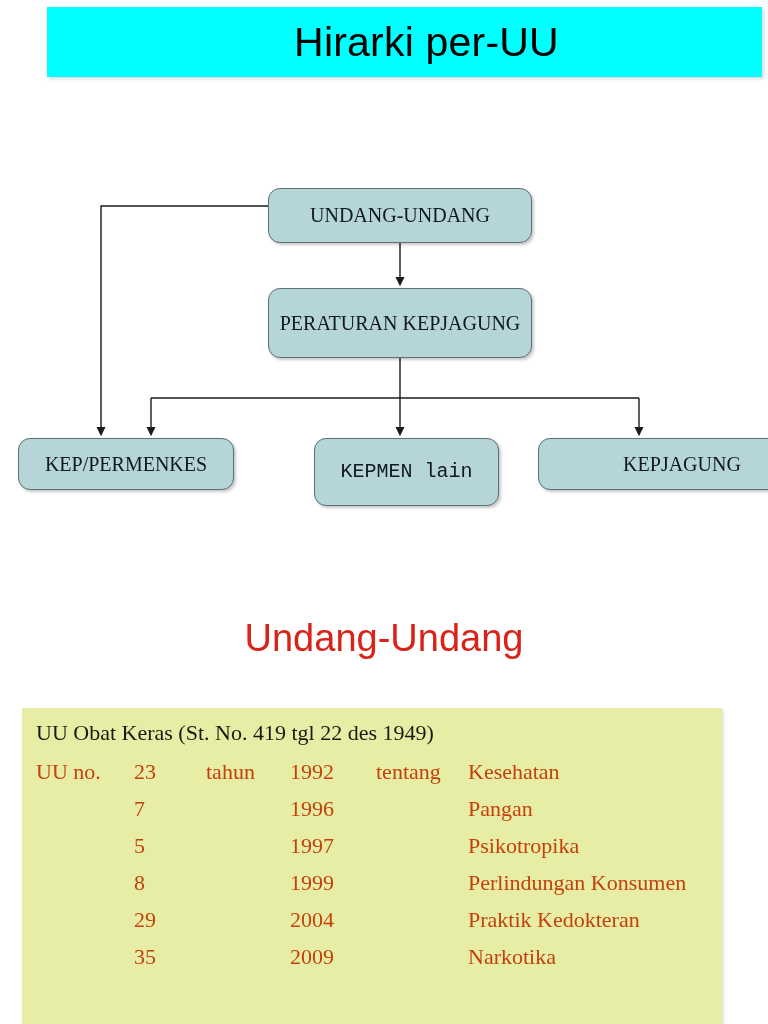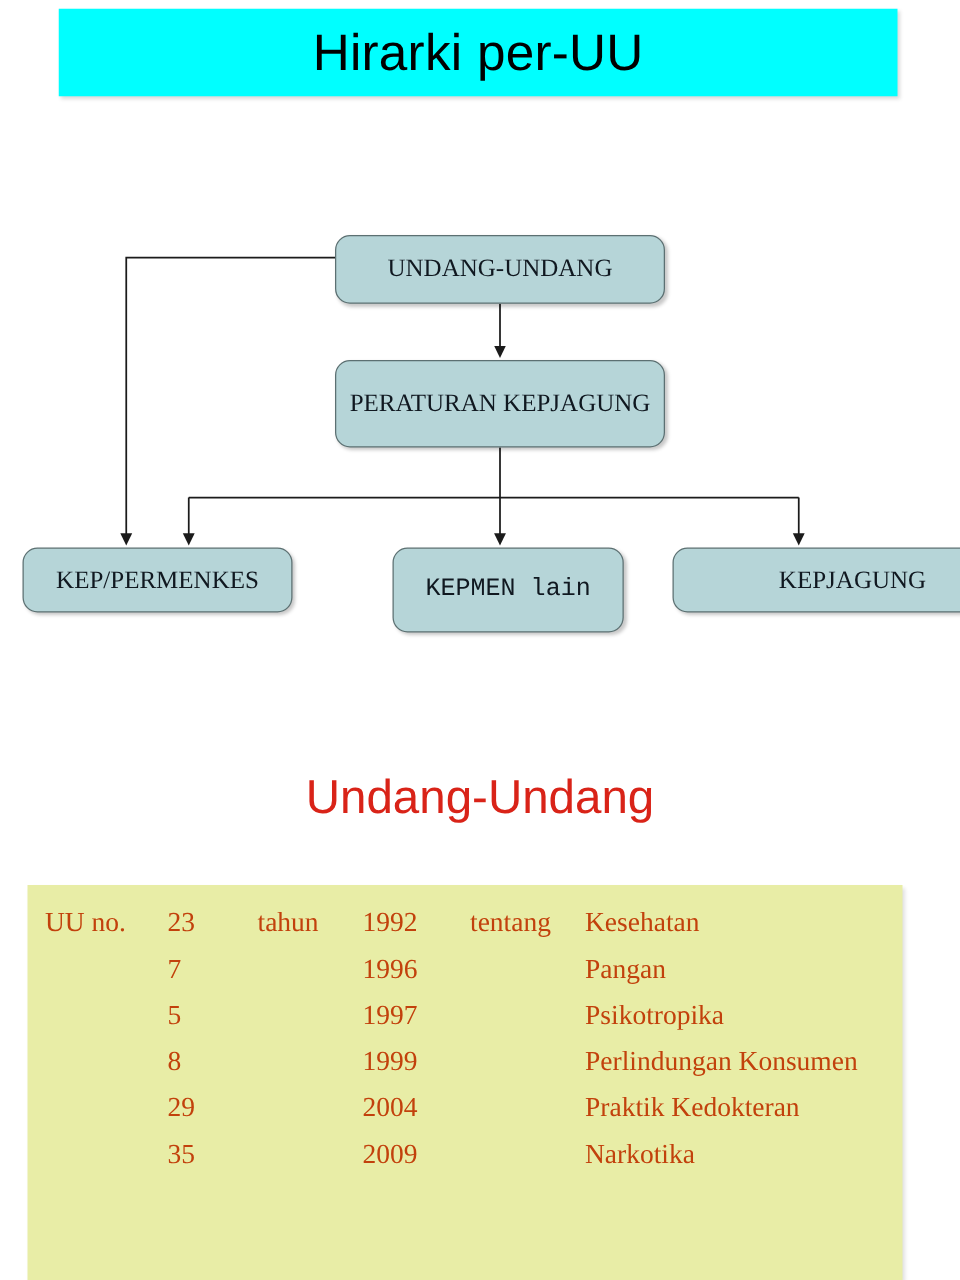--- a/index.html
+++ b/index.html
@@ -20,20 +20,21 @@
     position: absolute;
     left: 47px;
     top: 7px;
     width: 671px;
     height: 70px;
     background: #00FFFF;
     display: flex;
     align-items: center;
     justify-content: center;
     box-shadow: 2px 2px 3px rgba(0,0,0,0.15);
+    padding-left: 44px;
   }
   #title-banner .title-text {
     font-family: "Liberation Sans", sans-serif;
     font-size: 41px;
     color: #000000;
     letter-spacing: 0.2px;
     line-height: 1;
   }
 
   
@@ -174,20 +175,21 @@
 
   <div class="node" id="node-kepjagung">
     <span>KEPJAGUNG</span>
   </div>
 
 </div>
 
 <div id="section-heading">Undang-Undang</div>
 
 <div id="law-panel">
+  <div id="law-caption">UU Obat Keras (St. No. 419 tgl 22 des 1949)</div>
   <table id="law-table">
     <tbody>
       <tr>
         <td class="col-label">UU no.</td>
         <td class="col-number">23</td>
         <td class="col-tahun">tahun</td>
         <td class="col-year">1992</td>
         <td class="col-tentang">tentang</td>
         <td class="col-subject">Kesehatan</td>
       </tr>

